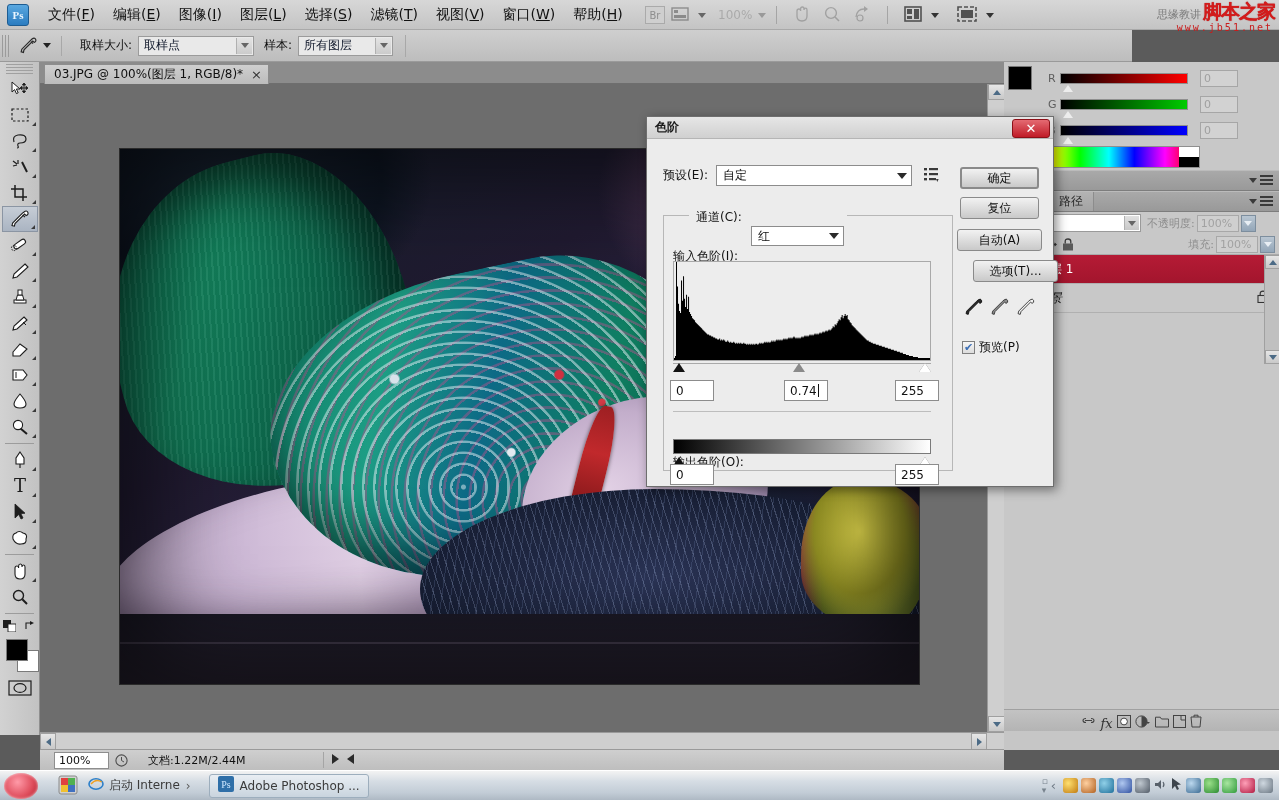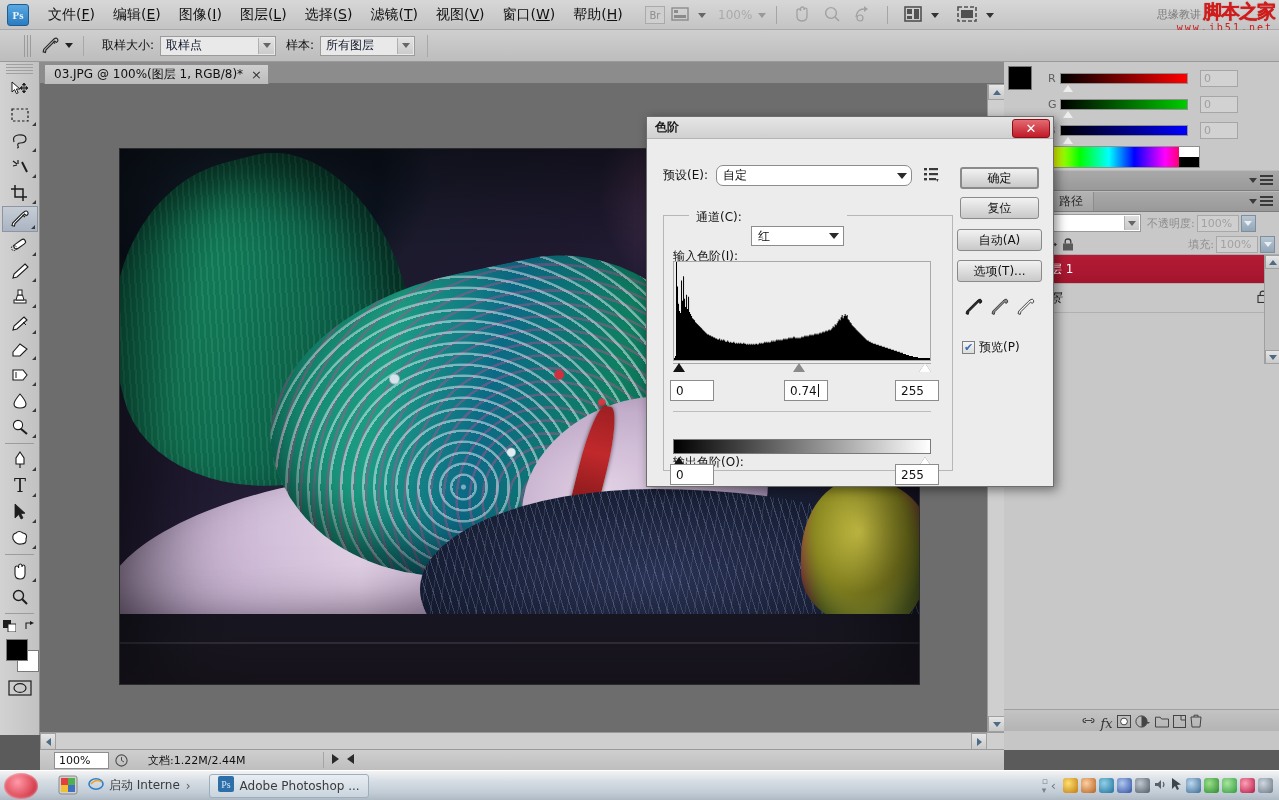--- a/index.html
+++ b/index.html
@@ -44,24 +44,24 @@
   }
   #wm-line1 { font-size:19px; color:#d41b1b; font-weight:bold;
      font-family:"DejaVu Sans","Liberation Sans",sans-serif; letter-spacing:-1px;
      text-shadow:0 0 1px #a00; line-height:22px; padding-right:4px;}
   #wm-small { font-size:9px; color:#777; margin-right:4px; position:absolute; left:10px; top:6px;}
   #wm-line2 { font-size:10px; color:#c81c1c; letter-spacing:2px;
      font-family:"DejaVu Sans Mono","Liberation Mono",monospace; padding-right:6px; }
 
   
   #optionsbar {
-    left:0; top:30px; width:1279px; height:32px;
+    left:0; top:30px; width:1132px; height:32px;
     background:linear-gradient(#cfcfcf,#bdbdbd);
     border-bottom:1px solid #9a9a9a;
-    display:flex; align-items:center; padding-left:24px;
+    display:flex; align-items:center; padding-left:2px;
   }
   #opt-grip { width:9px; height:22px; margin-right:4px;
      background:repeating-linear-gradient(to right,#9b9b9b 0 1px,transparent 1px 3px);}
   .opt-tool-icon { width:26px;height:22px;display:flex;align-items:center;justify-content:center; }
   .opt-label { font-size:12px; color:#111; margin:0 6px 0 10px; white-space:nowrap;}
   .opt-select {
     height:20px; background:#e9e9e9; border:1px solid #9b9b9b;
     display:flex;align-items:center; font-size:12px; color:#0f172a;
     padding-left:5px; position:relative;
   }
@@ -817,21 +817,21 @@
   <div id="lv-title">
     <span>色阶</span>
     <div id="lv-close">✕</div>
   </div>
 
   <div id="lv-body">
 
     <span class="lv-label abs" style="left:16px; top:28px;">
       <span>预设(E):</span>
     </span>
-    <div class="lv-select abs" style="left:69px; top:26px; width:196px; height:21px;border-radius:7px;">
+    <div class="lv-select abs" style="left:69px; top:26px; width:196px; height:21px;">
       <span>自定</span>
       <span class="arrow"></span>
     </div>
     <span class="abs" style="left:277px; top:28px;">
       <svg width="16" height="16">
           <rect x="0" y="1" width="3" height="2.4" fill="#3a3a3a"></rect>
           <rect x="5" y="1" width="9" height="2.2" fill="#3a3a3a"></rect>
           <rect x="0" y="6" width="3" height="2.4" fill="#3a3a3a"></rect>
           <rect x="5" y="6" width="9" height="2.2" fill="#3a3a3a"></rect>
           <rect x="0" y="11" width="3" height="2.4" fill="#3a3a3a"></rect>
@@ -898,21 +898,21 @@
 
     <div class="lv-btn default abs" style="left:313px; top:28px; width:79px;">
       <span>确定</span>
     </div>
     <div class="lv-btn abs" style="left:313px; top:58px; width:79px;">
       <span>复位</span>
     </div>
     <div class="lv-btn abs" style="left:310px; top:90px; width:85px;">
       <span>自动(A)</span>
     </div>
-    <div class="lv-btn abs" style="left:310px; top:121px; width:85px;">
+    <div class="lv-btn abs" style="left:326px; top:121px; width:85px;">
       <span>选项(T)...</span>
     </div>
 
     <span class="abs eyedrop" style="left:316px; top:158px;">
       <svg width="22" height="22">
           <path d="M15 3 Q17.6 1 18.6 3.4 Q19.4 5.6 17 6.4 L15.6 5 L6 14.6 L5.2 17.4 L3 16.6 L3.8 14 L13.4 4.4Z" fill="#2a2a2a" stroke="#111" stroke-width=".9"></path>
         </svg>
     </span>
     <span class="abs eyedrop" style="left:342px; top:158px;">
       <svg width="22" height="22">

